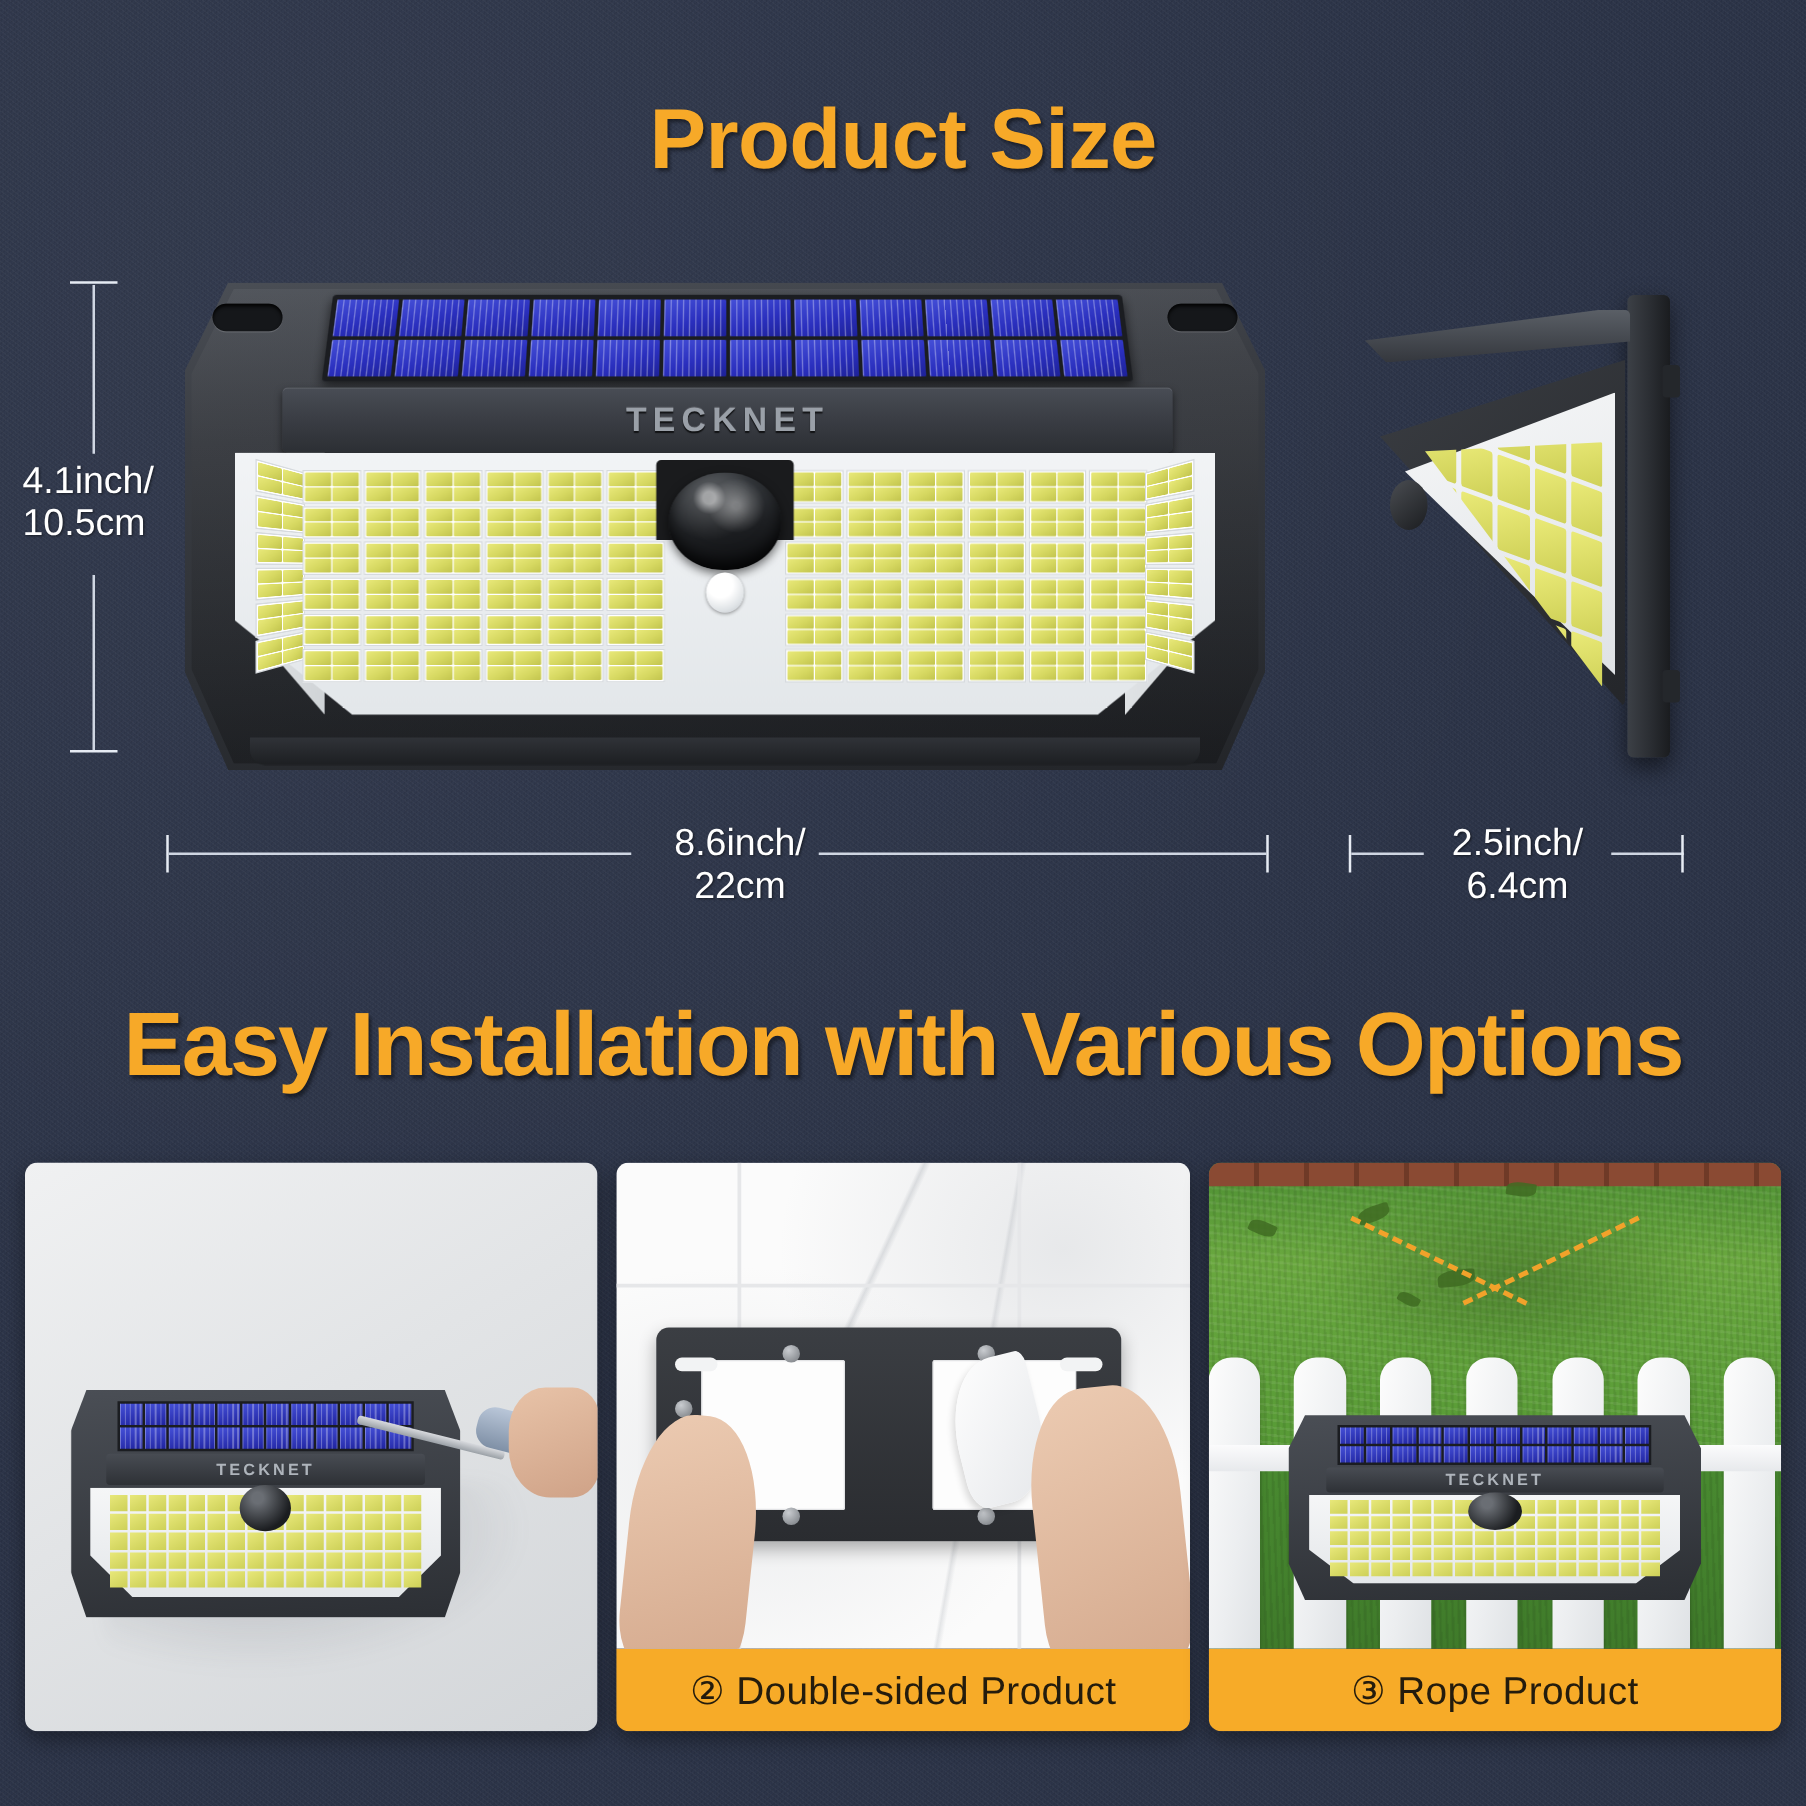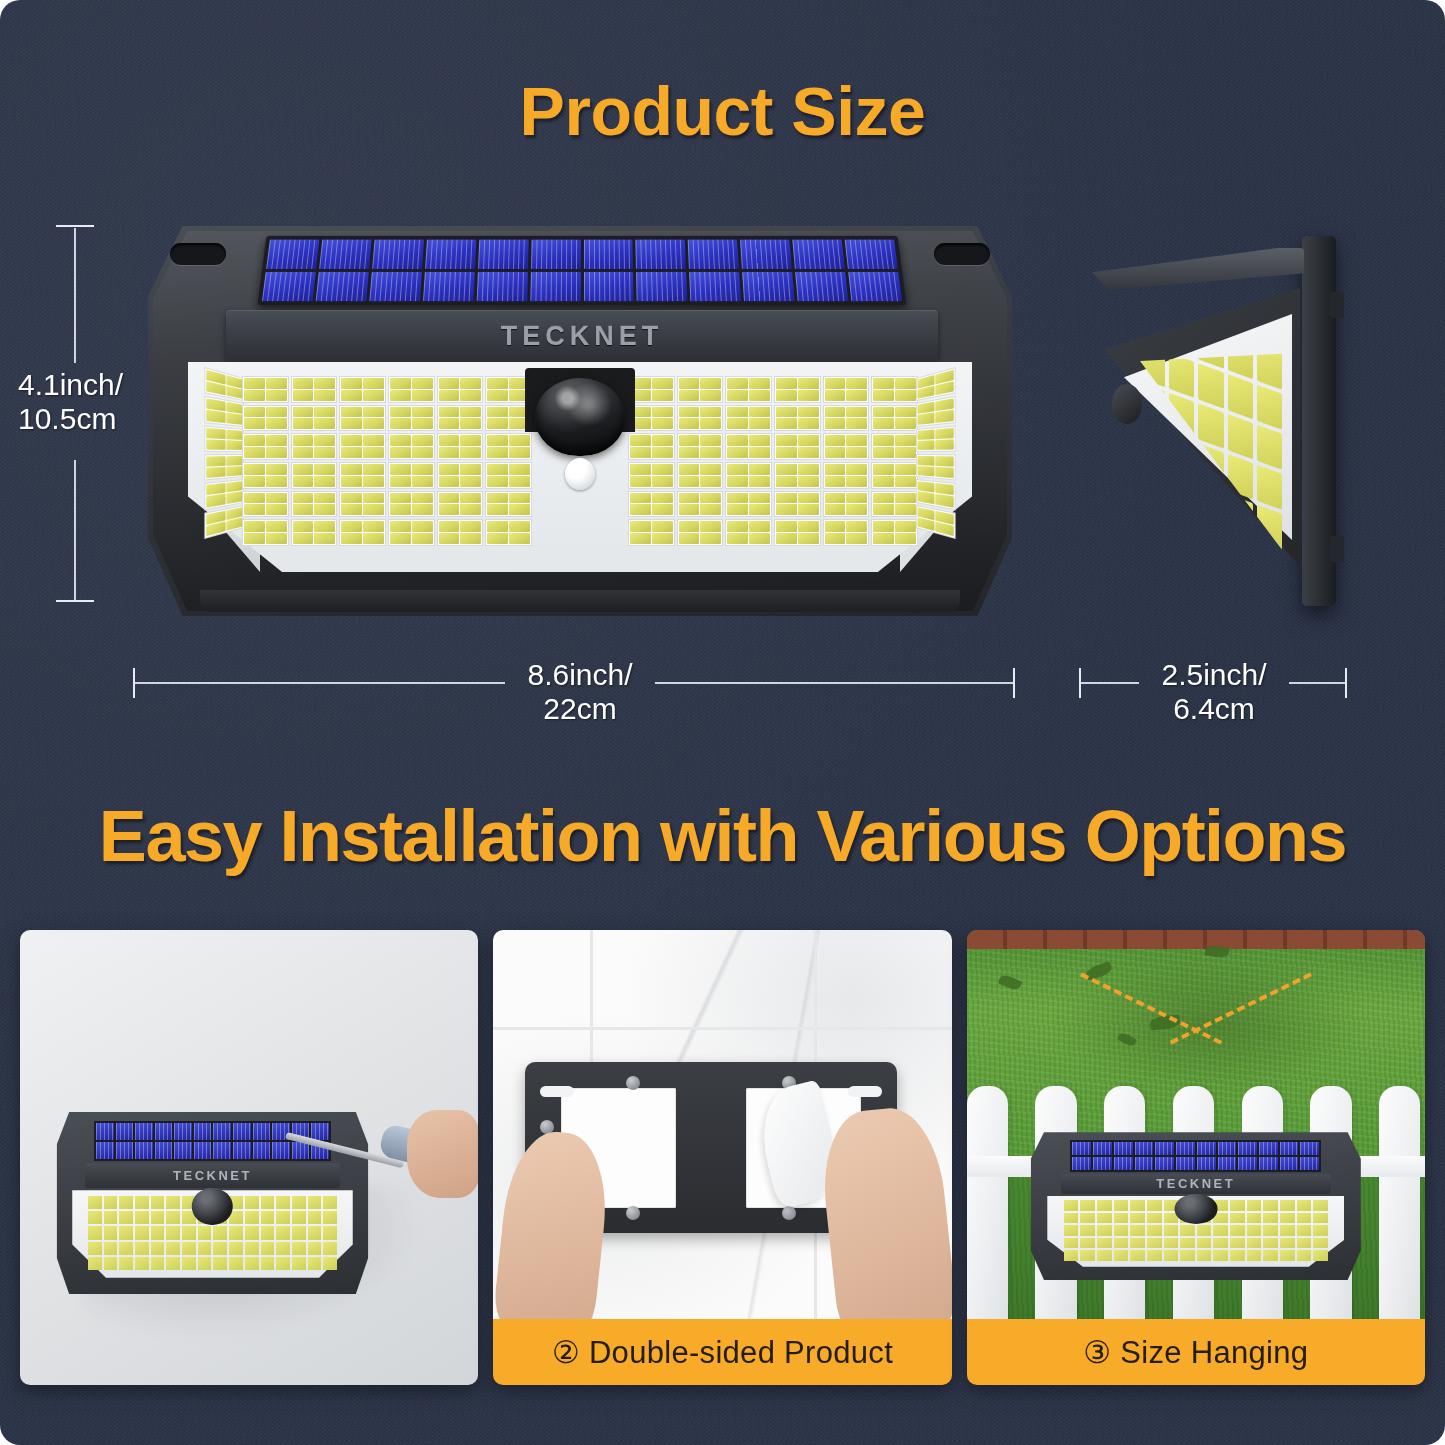--- a/index.html
+++ b/index.html
@@ -11,21 +11,20 @@
   #page {
     position: relative;
     width: 1445px; height: 1445px;
     background-color: #2b3347;
     background-image:
       radial-gradient(circle at 20% 18%, rgba(255,255,255,.035), transparent 60%),
       repeating-linear-gradient(37deg, rgba(255,255,255,.022) 0 1px, transparent 1px 3px),
       repeating-linear-gradient(-41deg, rgba(0,0,0,.05) 0 1px, transparent 1px 3px),
       repeating-linear-gradient(90deg, rgba(255,255,255,.012) 0 1px, transparent 1px 2px);
     overflow: hidden;
-    border-radius: 20px;
   }
 
   
   .h-title {
     position: absolute; left: 0; width: 100%;
     text-align: center;
     color: #f7a928;
     font-weight: bold;
     letter-spacing: -0.5px;
     text-shadow: 2px 3px 3px rgba(0,0,0,.45);
@@ -397,21 +396,21 @@
     <div class="dim-line-v" style="left:74px; top:228px; height:135px;"></div>
     <div class="dim-label" style="left:18px; top:368px;">4.1inch/
 10.5cm</div>
     <div class="dim-line-v" style="left:74px; top:460px; height:140px;"></div>
     <div class="dim-cap-h" style="left:56px; top:600px;"></div>
   </div>
 
   <div>
     <div class="dim-cap-v" style="left:133px; top:668px;"></div>
     <div class="dim-line-h" style="left:135px; top:682px; width:370px;"></div>
-    <div class="dim-label center" style="left:505px; top:658px; width:150px;text-align:center;">8.6inch/
+    <div class="dim-label center" style="left:517px; top:658px; width:150px;text-align:center;">8.6inch/
 22cm</div>
     <div class="dim-line-h" style="left:655px; top:682px; width:358px;"></div>
     <div class="dim-cap-v" style="left:1013px; top:668px;"></div>
   </div>
 
   <div>
     <div class="dim-cap-v" style="left:1079px; top:668px;"></div>
     <div class="dim-line-h" style="left:1081px; top:682px; width:58px;"></div>
     <div class="dim-label center" style="left:1139px; top:658px; width:150px;">2.5inch/
 6.4cm</div>
@@ -1306,16 +1305,16 @@
                 <i></i>
                 <i></i>
                 <i></i>
                 <i></i>
                 <i></i>
               </div>
             <div class="mini-pir"></div>
           </div>
         </div>
       </div>
-      <div class="install-caption">③ Size Hanging</div>
+      <div class="install-caption">③ Rope Product</div>
     </div>
   </div>
 </div>
 
 </body></html>

